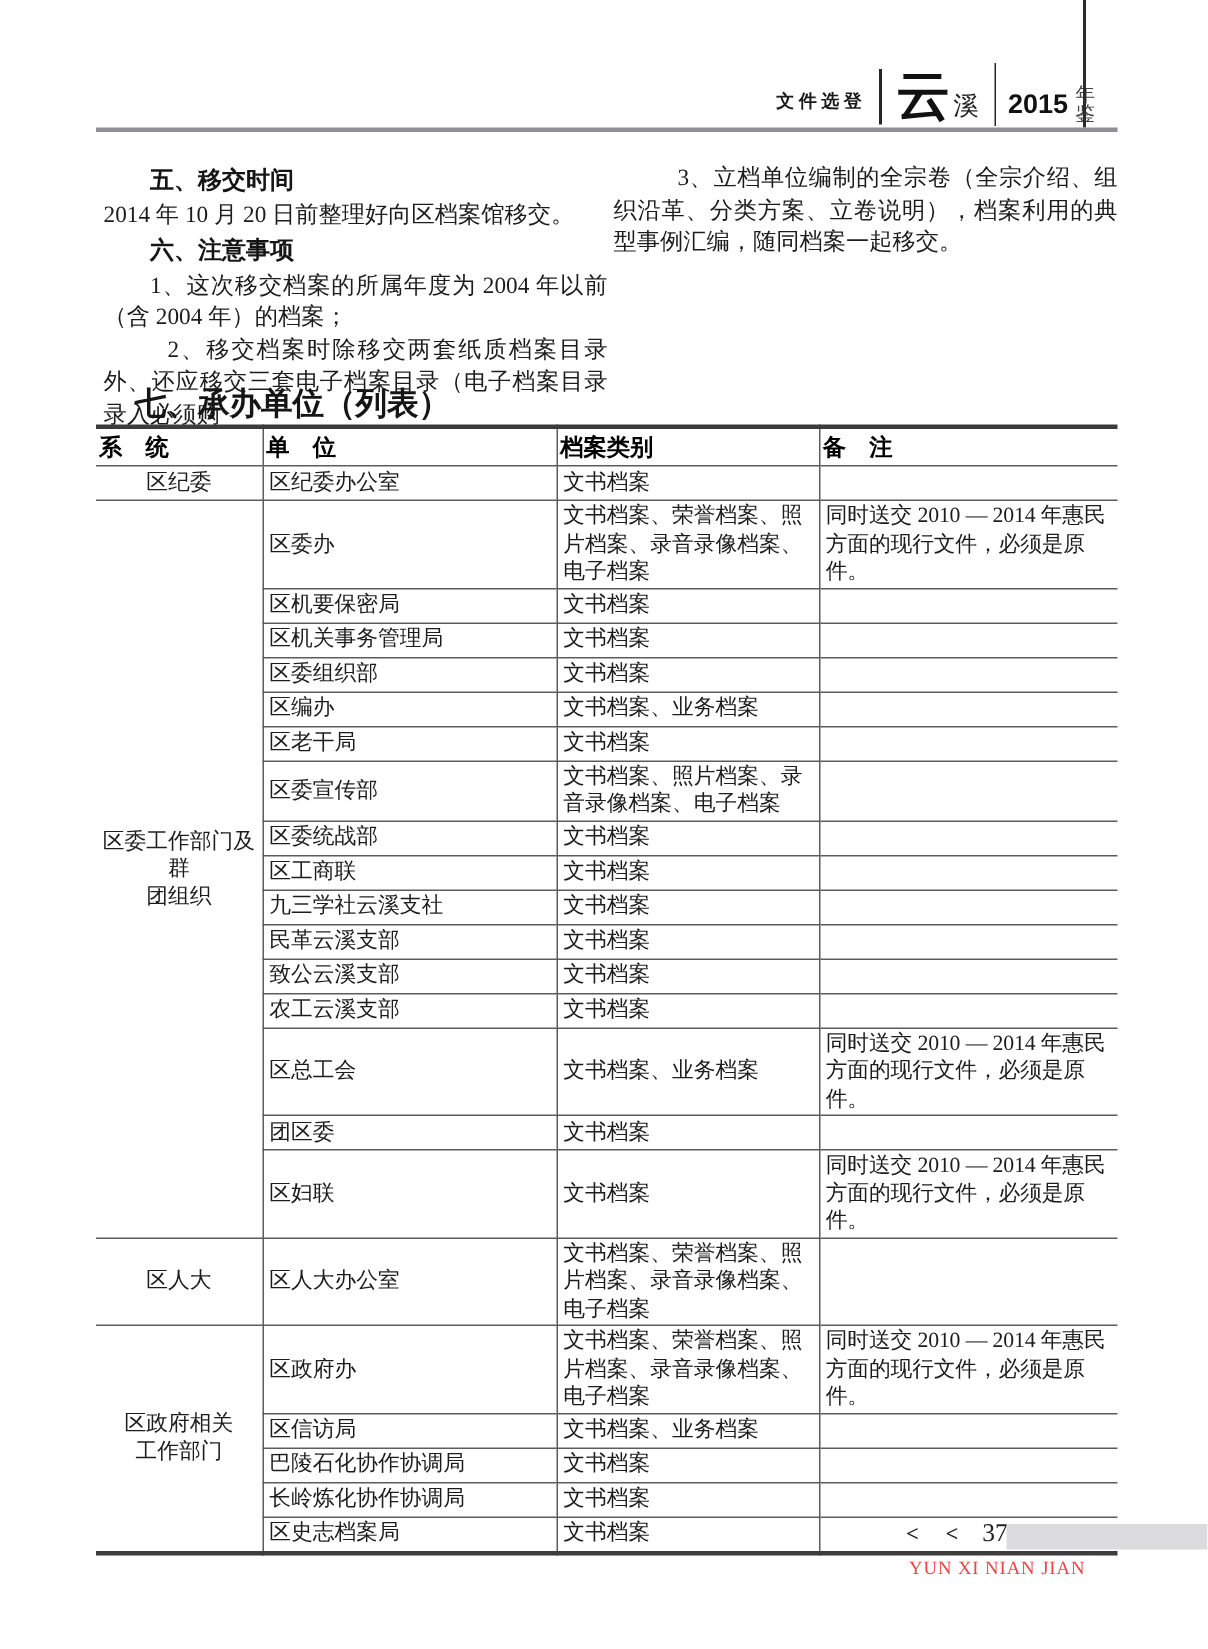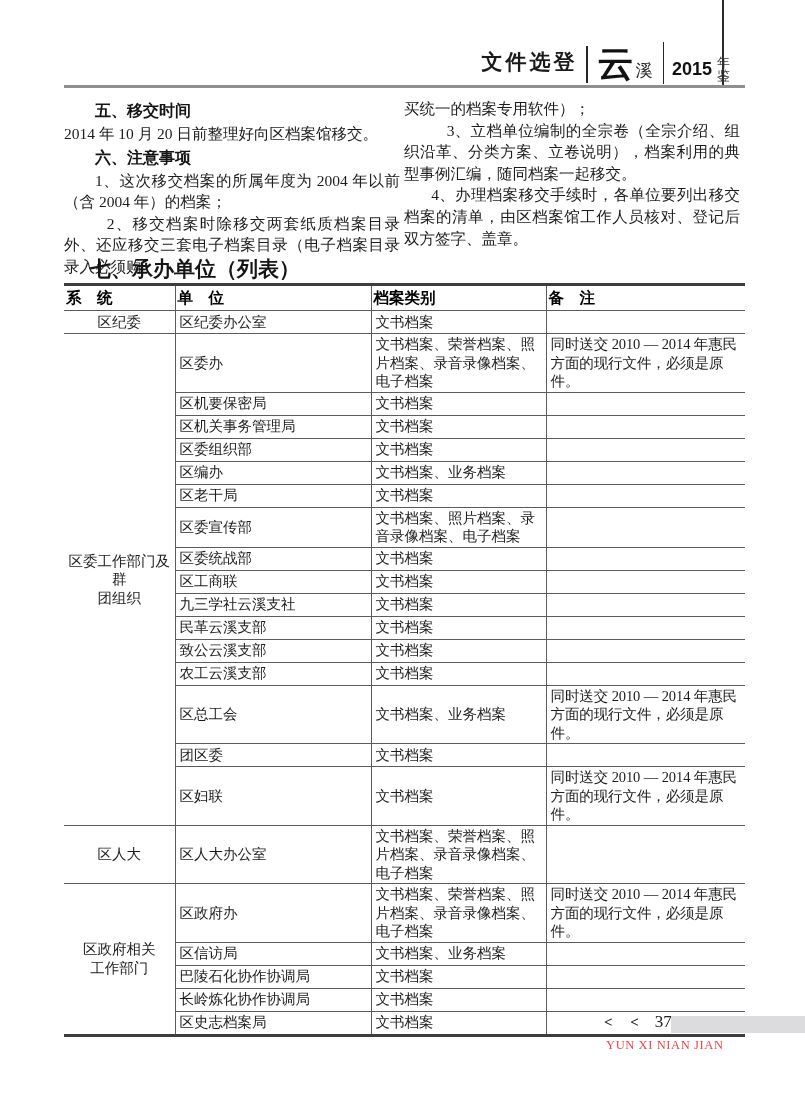--- a/index.html
+++ b/index.html
@@ -11,34 +11,34 @@
 
   
   .header-rule{position:absolute;left:64px;top:85px;width:681px;height:3px;background:#8f8f93;}
   .header-vline-long{position:absolute;left:722px;top:0;width:2px;height:85px;background:#2b2b2b;}
   .header-box{
     position:absolute;top:0;left:0;width:720px;height:85px;
     display:flex;justify-content:flex-end;align-items:flex-end;
   }
   .header-section-title{
     font-family:"Liberation Sans","DejaVu Sans",sans-serif;font-weight:bold;
-    font-size:21px;letter-spacing:3px;padding-bottom:9px;color:#1a1a1a;
+    font-size:12px;letter-spacing:3px;padding-bottom:9px;color:#1a1a1a;
   }
   .hdr-div1{width:2px;height:37px;background:#262626;margin:0 10px 2px 8px;}
   .logo{display:flex;align-items:flex-end;padding-bottom:4px;}
   .logo-large{font-size:36px;line-height:34px;font-weight:bold;color:#111;}
   .logo-small{font-size:17px;line-height:17px;padding:0 2px 2px 2px;color:#222;}
   .hdr-div2{width:1.5px;height:42px;background:#262626;margin:0 8px 1px 8px;}
   .yearbox{display:flex;flex-direction:row;align-items:center;width:48px;padding-bottom:3px;}
   .year{font-family:"Liberation Sans","DejaVu Sans",sans-serif;font-weight:bold;font-size:18px;line-height:19px;color:#111;}
   .year-rule{width:46px;height:1px;background:#b5b5b5;margin:2px 0;}
   .year-suffix{font-size:13px;letter-spacing:5px;color:#444;padding-left:5px;line-height:13px;}
 
   
-  .article{position:absolute;left:64px;top:98px;width:681px;display:flex;gap:4px;}
+  .article{position:absolute;left:64px;top:108px;width:681px;display:flex;gap:4px;justify-content:flex-end;}
   .article .col{width:336px;font-size:15.5px;line-height:21.6px;text-align:justify;color:#1c1c1c;}
   .article p{margin:0;}
   .article h4{
     margin:0;font-family:"Liberation Sans","DejaVu Sans",sans-serif;
     font-size:16px;line-height:25px;font-weight:bold;margin-left:31px;color:#151515;
   }
 
   
   .table-heading{
     position:absolute;left:90px;top:255px;
@@ -97,23 +97,21 @@
 
 <div class="article">
   <div class="col">
       <h4>五、移交时间</h4>
       <p style="text-indent: 0em;">2014 年 10 月 20 日前整理好向区档案馆移交。</p>
       <h4>六、注意事项</h4>
       <p style="text-indent: 2em;">1、这次移交档案的所属年度为 2004 年以前（含 2004 年）的档案；</p>
       <p style="text-indent: 2.75em;">2、移交档案时除移交两套纸质档案目录外、还应移交三套电子档案目录（电子档案目录录入必须购</p>
     </div>
   <div class="col">
-      <p style="text-indent: 0em;">买统一的档案专用软件）；</p>
       <p style="text-indent: 2.75em;">3、立档单位编制的全宗卷（全宗介绍、组织沿革、分类方案、立卷说明），档案利用的典型事例汇编，随同档案一起移交。</p>
-      <p style="text-indent: 1.75em;">4、办理档案移交手续时，各单位要列出移交档案的清单，由区档案馆工作人员核对、登记后双方签字、盖章。</p>
     </div>
 </div>
 
 <div class="table-heading">七、承办单位（列表）</div>
 
 <table class="transfer">
   <colgroup>
     <col style="width:111px">
       <col style="width:196px">
       <col style="width:175px">

